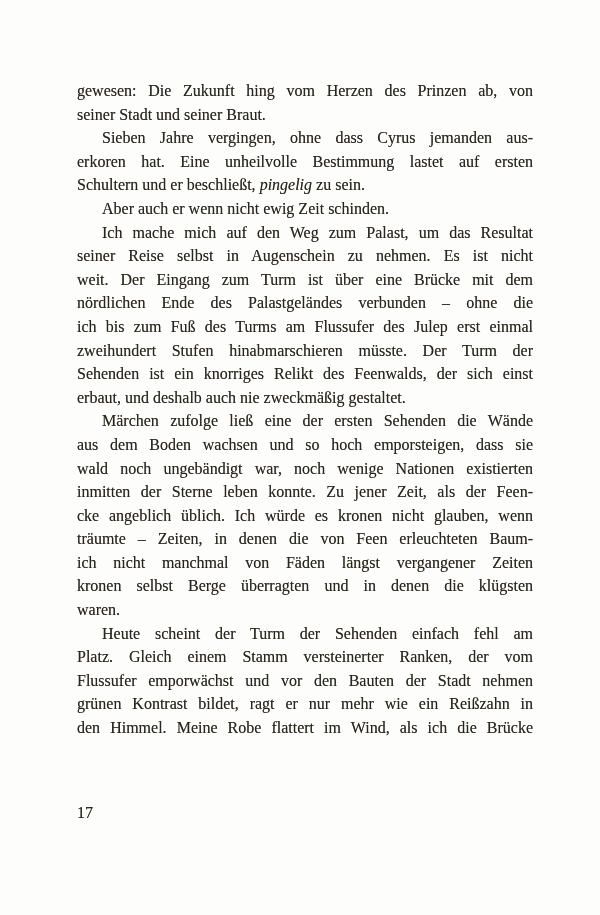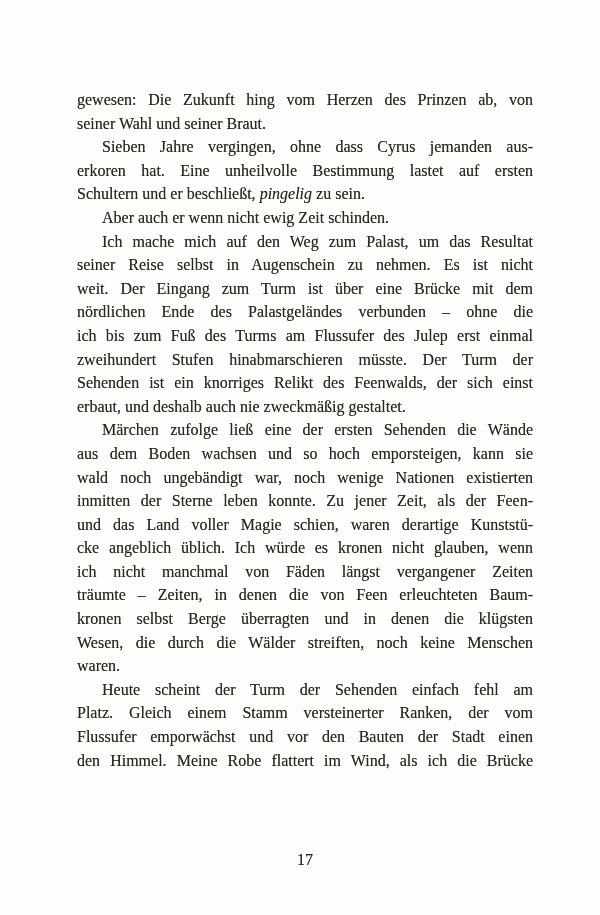--- a/index.html
+++ b/index.html
@@ -18,21 +18,21 @@
   }
   .book-page {
     position: relative;
     width: 600px;
     height: 915px;
     background: var(--bg);
   }
   .text-block {
     position: absolute;
     left: 77px;
-    top: 88px;
+    top: 79px;
     width: 456px;
     font-family: "Liberation Serif", serif;
     font-size: 16px;
     color: var(--ink);
     text-shadow: 0 0 0.4px rgba(42, 38, 31, 0.55);
   }
   .line {
     height: 23.6px;
     line-height: 23.6px;
     white-space: normal;
@@ -46,57 +46,55 @@
     text-indent: 25px;
   }
   .italic {
     font-style: italic;
     text-align: right;
   }
   .page-number {
     position: absolute;
     left: 77px;
     width: 456px;
-    top: 851px;
-    text-align: center;
+    top: 804px;
     font-family: "Liberation Serif", serif;
     font-size: 16px;
     color: var(--ink);
     text-shadow: 0 0 0.4px rgba(42, 38, 31, 0.55);
   }
 </style>
 </head>
 <body>
 
 <div class="book-page">
   <div class="text-block">
       <div class="line justify"><span>gewesen: Die Zukunft hing vom Herzen des Prinzen ab, von</span></div>
-      <div class="line"><span>seiner Wahl und seiner Braut.</span></div>
+      <div class="line"><span>seiner Stadt und seiner Braut.</span></div>
       <div class="line justify indent"><span>Sieben Jahre vergingen, ohne dass Cyrus jemanden aus-</span></div>
       <div class="line justify"><span>erkoren hat. Eine unheilvolle Bestimmung lastet auf ersten</span></div>
       <div class="line"><span>Schultern und er beschließt, </span><span class="italic">pingelig</span><span> zu sein.</span></div>
       <div class="line indent"><span>Aber auch er wenn nicht ewig Zeit schinden.</span></div>
       <div class="line justify indent"><span>Ich mache mich auf den Weg zum Palast, um das Resultat</span></div>
       <div class="line justify"><span>seiner Reise selbst in Augenschein zu nehmen. Es ist nicht</span></div>
       <div class="line justify"><span>weit. Der Eingang zum Turm ist über eine Brücke mit dem</span></div>
       <div class="line justify"><span>nördlichen Ende des Palastgeländes verbunden – ohne die</span></div>
       <div class="line justify"><span>ich bis zum Fuß des Turms am Flussufer des Julep erst einmal</span></div>
       <div class="line justify"><span>zweihundert Stufen hinabmarschieren müsste. Der Turm der</span></div>
       <div class="line justify"><span>Sehenden ist ein knorriges Relikt des Feenwalds, der sich einst</span></div>
       <div class="line"><span>erbaut, und deshalb auch nie zweckmäßig gestaltet.</span></div>
       <div class="line justify indent"><span>Märchen zufolge ließ eine der ersten Sehenden die Wände</span></div>
-      <div class="line justify"><span>aus dem Boden wachsen und so hoch emporsteigen, kann sie</span></div>
+      <div class="line justify"><span>aus dem Boden wachsen und so hoch emporsteigen, dass sie</span></div>
       <div class="line justify"><span>wald noch ungebändigt war, noch wenige Nationen existierten</span></div>
       <div class="line justify"><span>inmitten der Sterne leben konnte. Zu jener Zeit, als der Feen-</span></div>
-      <div class="line justify"><span>und das Land voller Magie schien, waren derartige Kunststü-</span></div>
       <div class="line justify"><span>cke angeblich üblich. Ich würde es kronen nicht glauben, wenn</span></div>
+      <div class="line justify"><span>träumte – Zeiten, in denen die von Feen erleuchteten Baum-</span></div>
       <div class="line justify"><span>ich nicht manchmal von Fäden längst vergangener Zeiten</span></div>
-      <div class="line justify"><span>träumte – Zeiten, in denen die von Feen erleuchteten Baum-</span></div>
       <div class="line justify"><span>kronen selbst Berge überragten und in denen die klügsten</span></div>
-      <div class="line justify"><span>Wesen, die durch die Wälder streiften, noch keine Menschen</span></div>
       <div class="line"><span>waren.</span></div>
       <div class="line justify indent"><span>Heute scheint der Turm der Sehenden einfach fehl am</span></div>
       <div class="line justify"><span>Platz. Gleich einem Stamm versteinerter Ranken, der vom</span></div>
-      <div class="line justify"><span>Flussufer emporwächst und vor den Bauten der Stadt einen</span></div>
+      <div class="line justify"><span>Flussufer emporwächst und vor den Bauten der Stadt nehmen</span></div>
+      <div class="line justify"><span>grünen Kontrast bildet, ragt er nur mehr wie ein Reißzahn in</span></div>
       <div class="line justify"><span>den Himmel. Meine Robe flattert im Wind, als ich die Brücke</span></div>
     </div>
   <div class="page-number">17</div>
 </div>
 
 </body></html>

